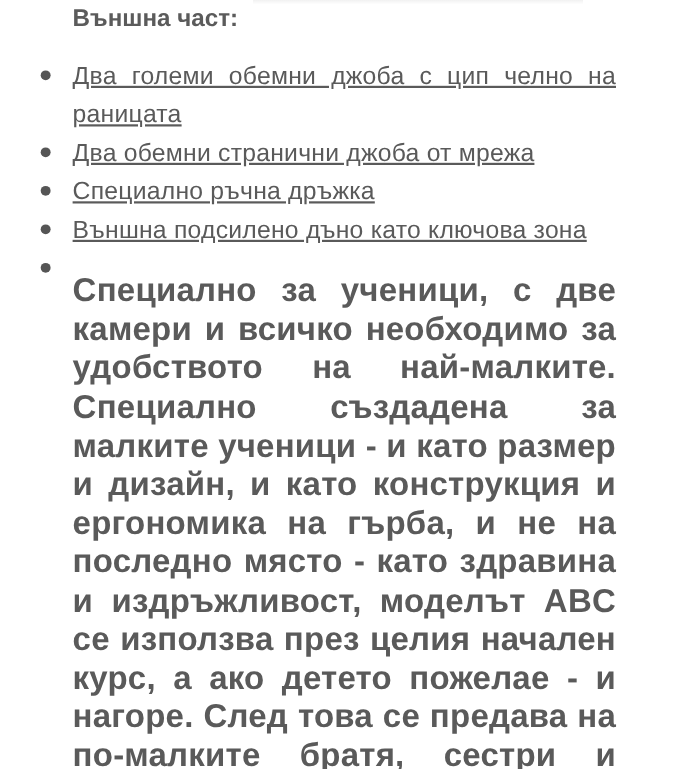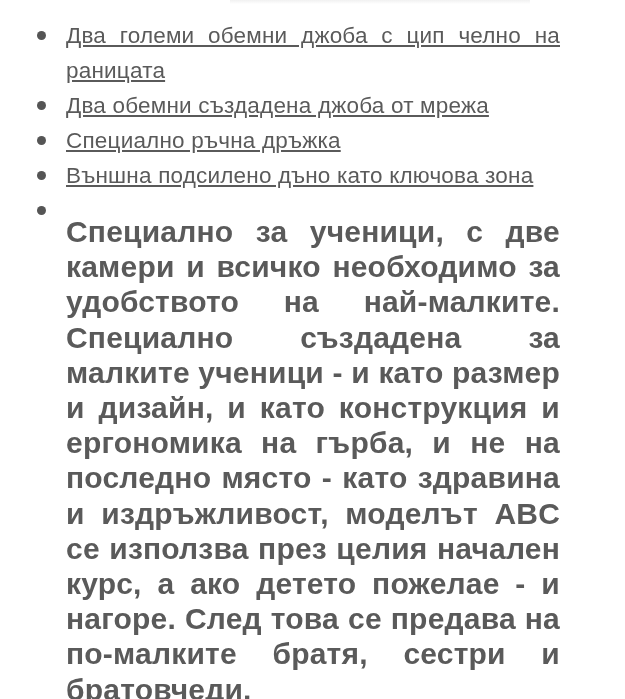--- a/index.html
+++ b/index.html
@@ -68,29 +68,30 @@
       letter-spacing: 0.2px;
       font-weight: bold;
     }
   </style>
 </head>
 <body>
 
 <div class="top-shade"></div>
 
 <div class="content">
+  <h3 class="heading">Външна част:</h3>
 
   <ul class="feature-list">
     <li class="feature-item">
       <span class="bullet"></span>
       <span>Два големи обемни джоба с цип челно на раницата</span>
     </li>
     <li class="feature-item">
       <span class="bullet"></span>
-      <span>Два обемни създадена джоба от мрежа</span>
+      <span>Два обемни странични джоба от мрежа</span>
     </li>
     <li class="feature-item">
       <span class="bullet"></span>
       <span>Специално ръчна дръжка</span>
     </li>
     <li class="feature-item">
       <span class="bullet"></span>
       <span>Външна подсилено дъно като ключова зона</span>
     </li>
     <li class="feature-item">

